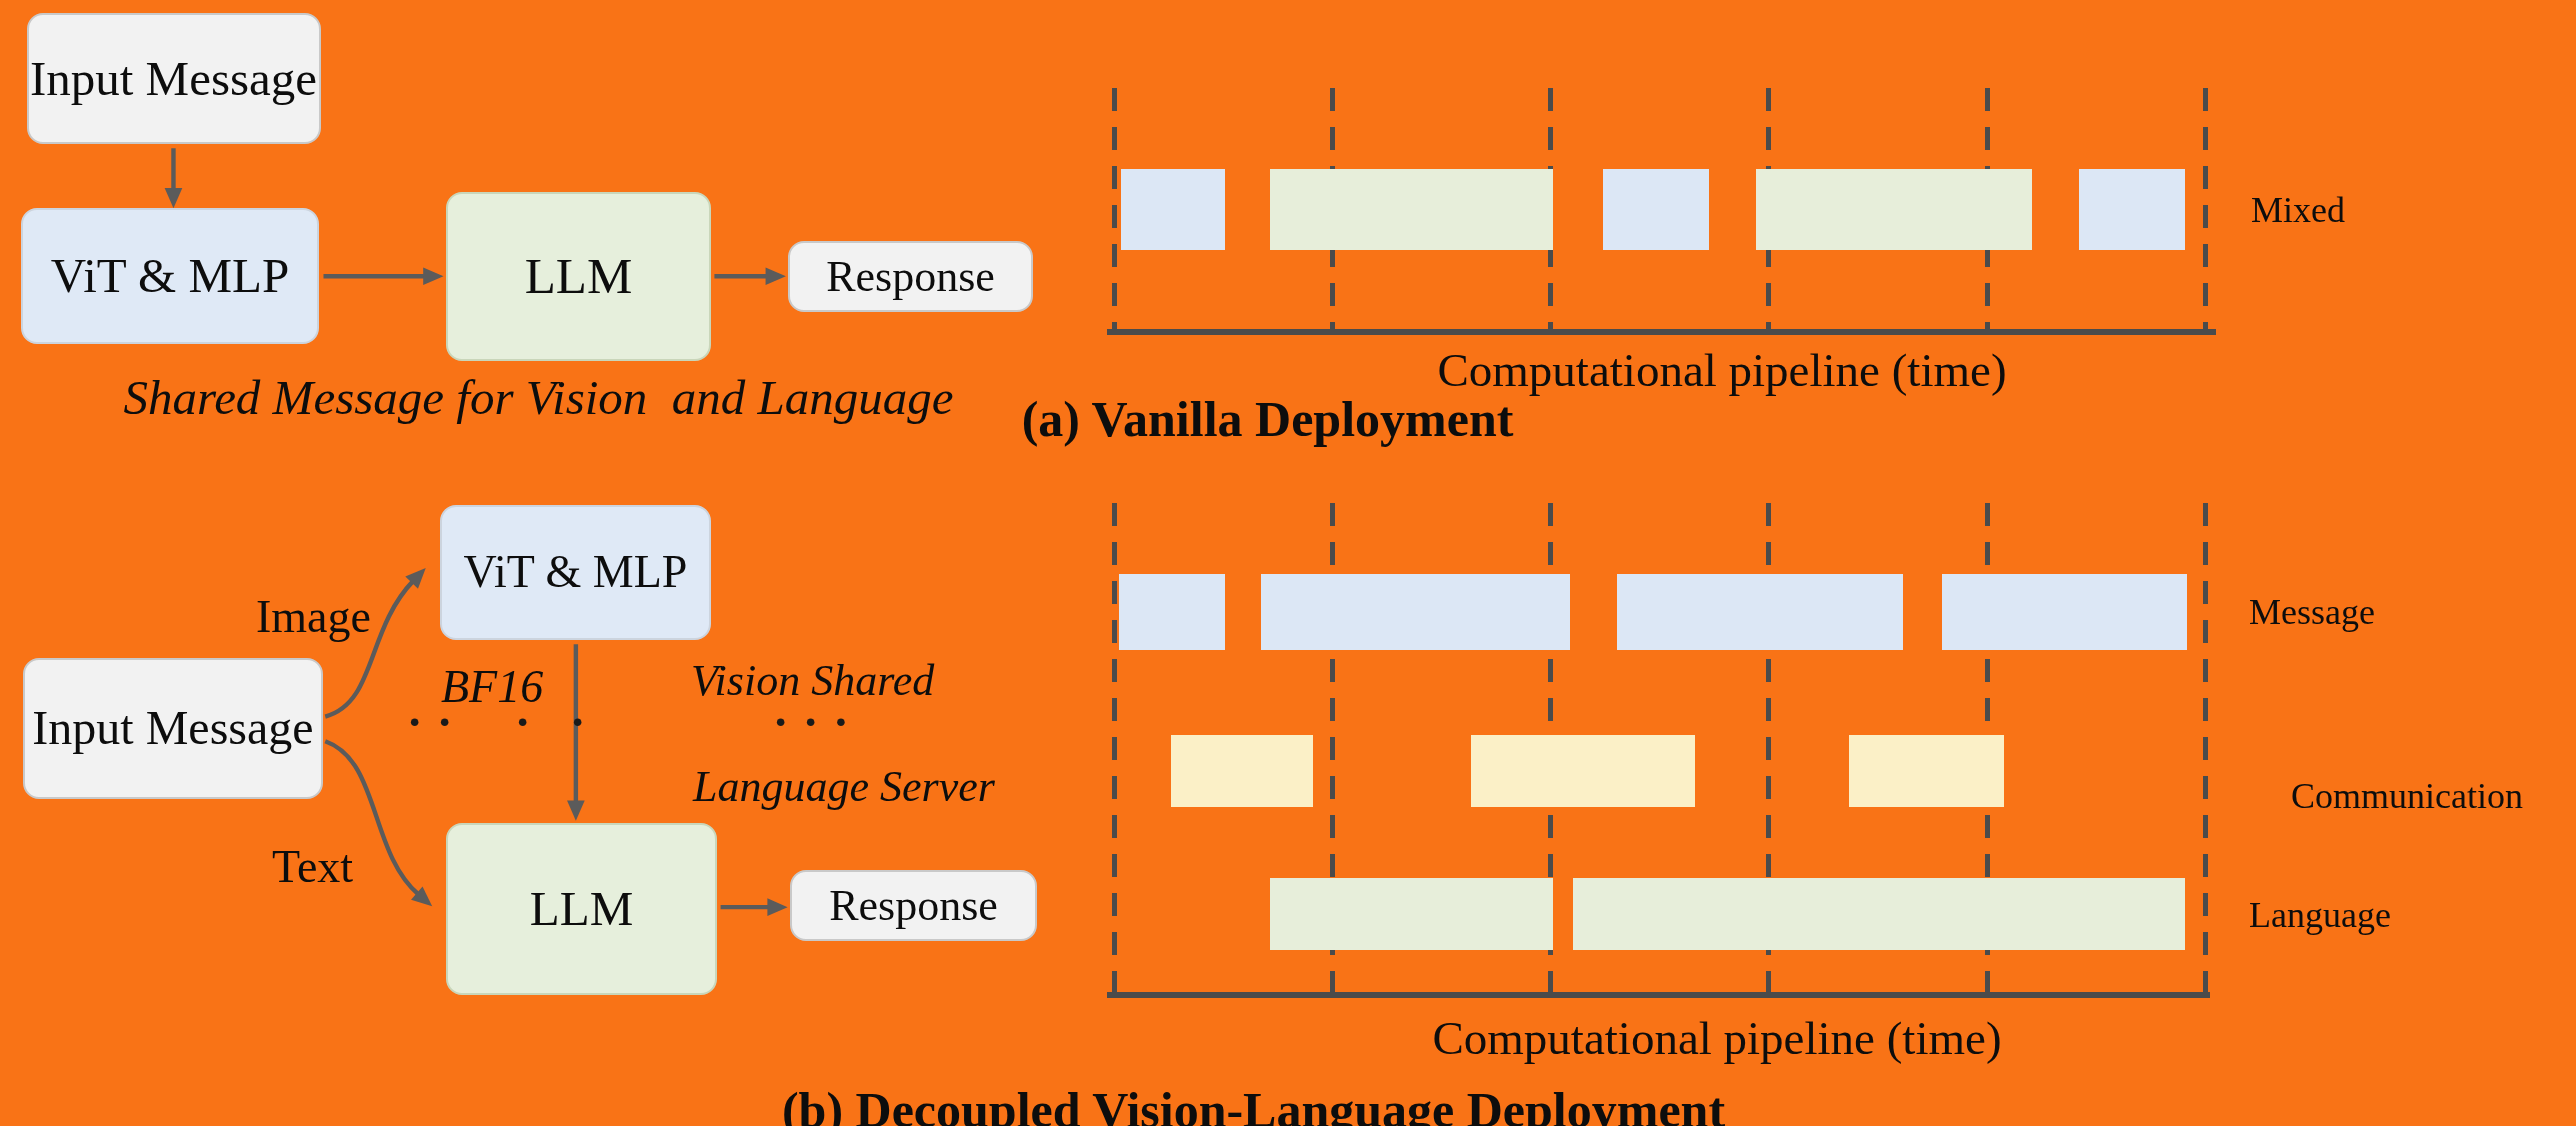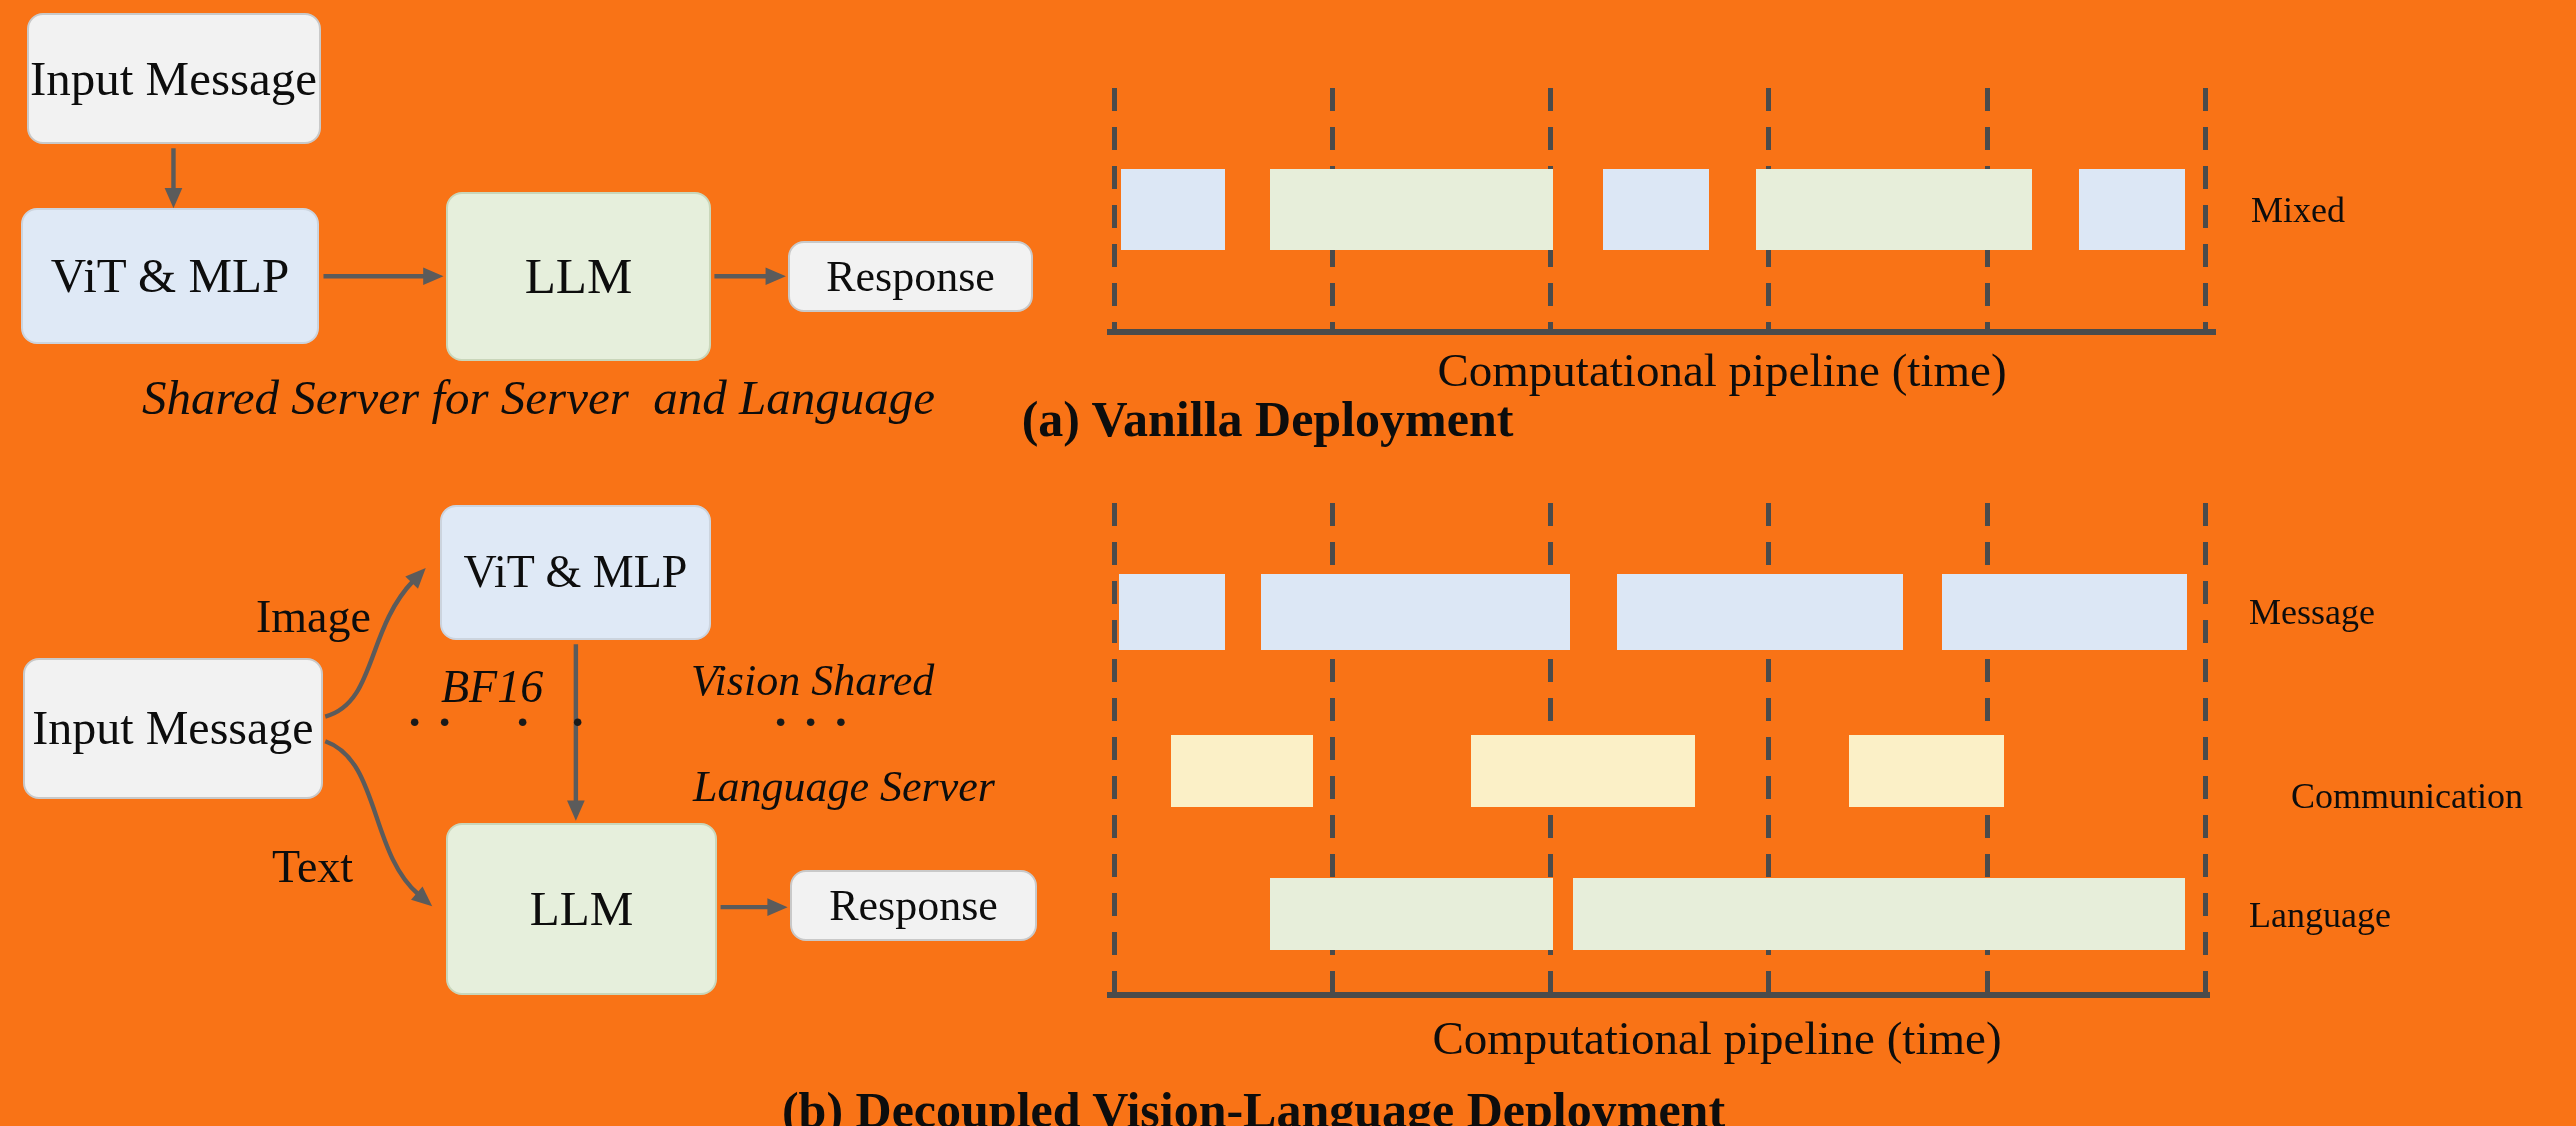--- a/index.html
+++ b/index.html
@@ -104,21 +104,21 @@
   </div>
   <div class="fbox blue box-vit-a">
     <span>ViT &amp; MLP</span>
   </div>
   <div class="fbox green box-llm-a">
     <span>LLM</span>
   </div>
   <div class="fbox gray box-resp-a">
     <span>Response</span>
   </div>
-  <div class="note-a">Shared Server for Server  and Language</div>
+  <div class="note-a">Shared Message for Vision  and Language</div>
   <div class="caption caption-a">(a) Vanilla Deployment</div>
 
   <div class="fbox blue box-vit-b">
     <span>ViT &amp; MLP</span>
   </div>
   <div class="fbox gray box-input-b">
     <span>Input Message</span>
   </div>
   <div class="fbox green box-llm-b">
     <span>LLM</span>

